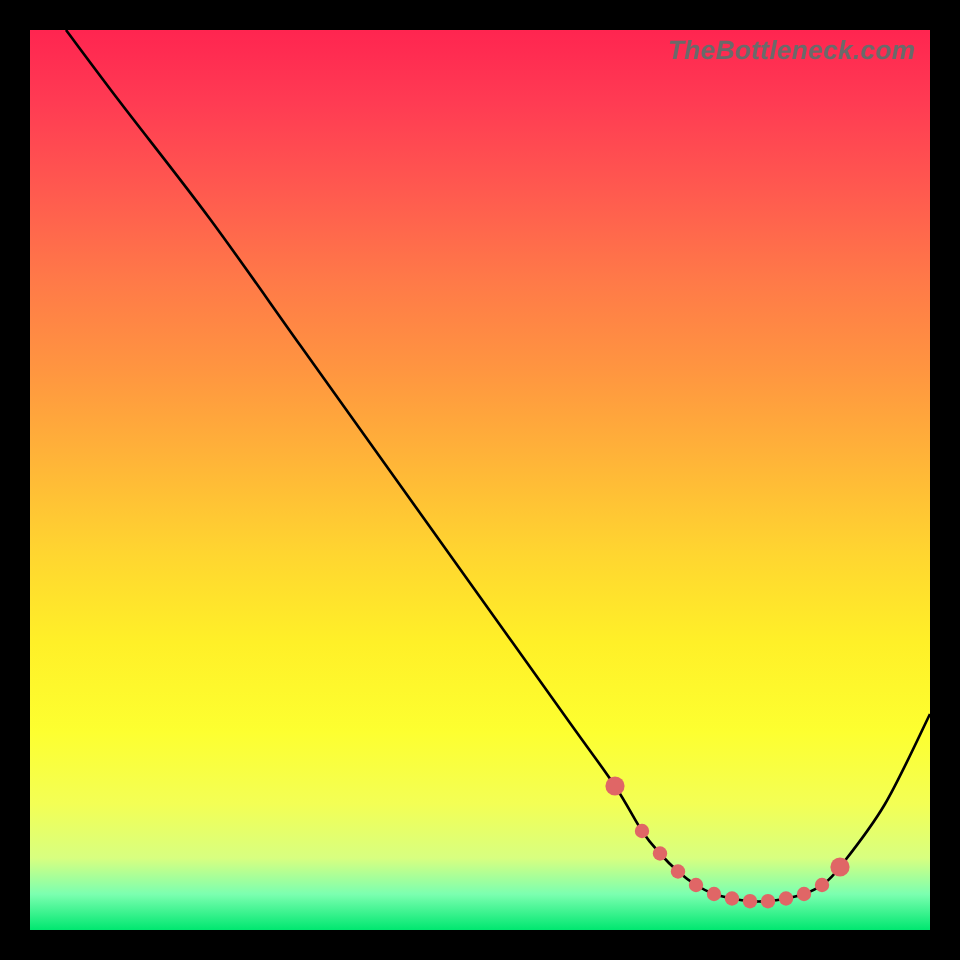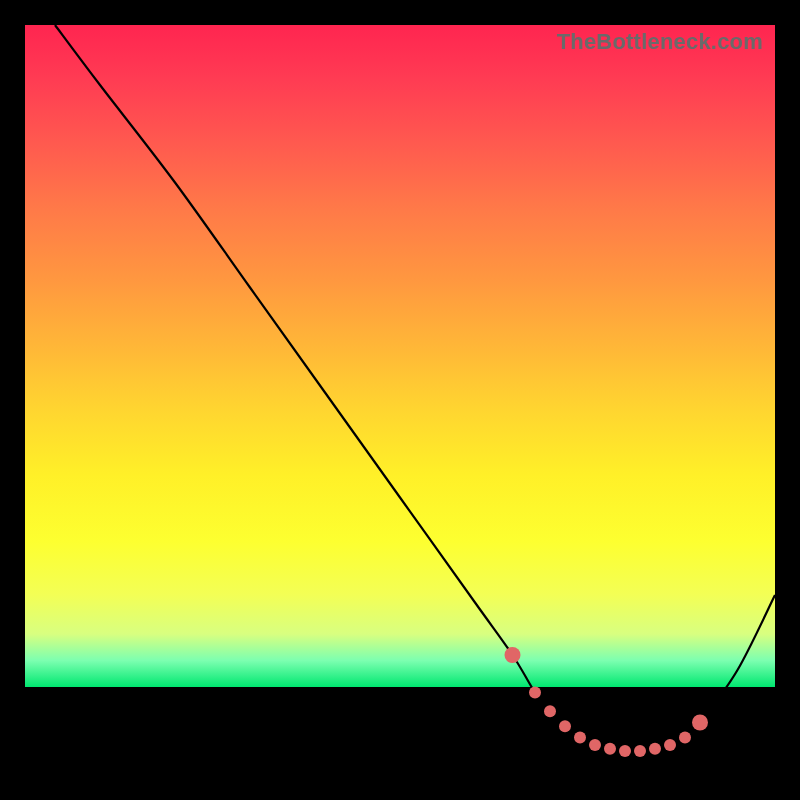--- a/index.html
+++ b/index.html
@@ -9,35 +9,36 @@
     height: 800px;
     background: #000;
     overflow: hidden;
     font-family: Arial, Helvetica, sans-serif;
   }
   .frame {
     position: absolute;
     left: 25px;
     top: 25px;
     width: 750px;
-    height: 662px;
+    height: 750px;
     background: linear-gradient(to bottom,
       #ff2550 0%,
       #ff3b53 8%,
       #ff5a4f 18%,
       #ff7a48 28%,
       #ff9640 38%,
       #ffb538 48%,
       #ffd530 58%,
       #fff028 68%,
       #fdff30 78%,
       #f3ff55 86%,
       #d8ff80 92%,
       #7cffb0 96%,
       #00e770 100%);
+    font-style: italic;
   }
   .attrib {
     position: absolute;
     top: 4px;
     right: 12px;
     font-size: 22px;
     font-weight: 600;
     color: #6a6a6a;
     letter-spacing: 0.2px;
   }

